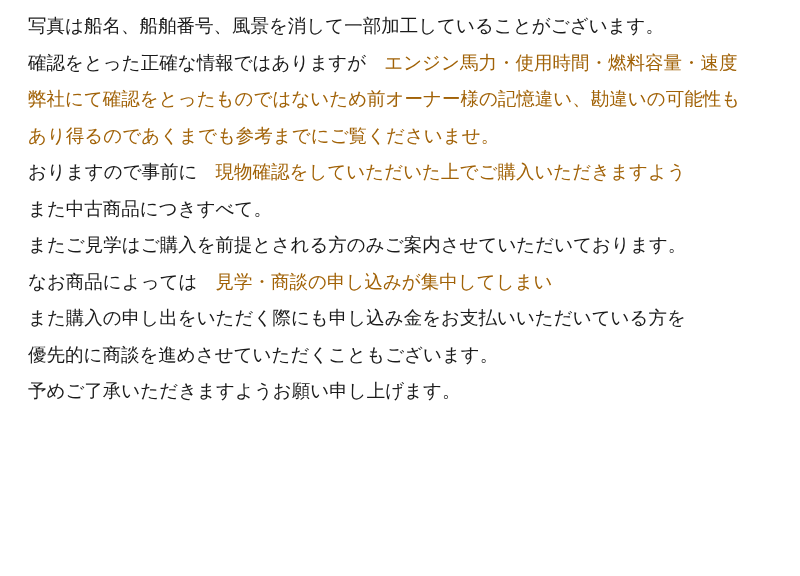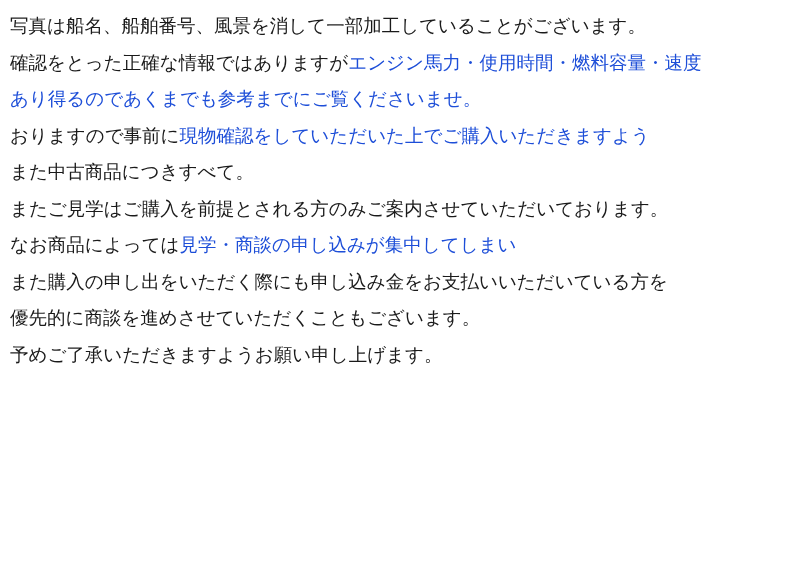--- a/index.html
+++ b/index.html
@@ -19,29 +19,30 @@
     box-sizing: border-box;
     width: 800px;
   }
   .line {
     font-size: 18.5px;
     line-height: 36.5px;
     white-space: nowrap;
     letter-spacing: 0px;
   }
   .blk { color: #1a1a1a; }
-  .red { color: #1d4ed8; }
-  .seg { display: inline; }
+  .red { color: #a16207; }
+  .seg { display: inline; margin-left: 18px; }
 </style>
 </head>
 <body>
 
 <div id="notice">
     <div class="line"><span class="seg blk">写真は船名、船舶番号、風景を消して一部加工していることがございます。</span></div>
     <div class="line"><span class="seg blk">確認をとった正確な情報ではありますが</span><span class="seg red">エンジン馬力・使用時間・燃料容量・速度</span></div>
+    <div class="line"><span class="seg red">弊社にて確認をとったものではないため前オーナー様の記憶違い、勘違いの可能性も</span></div>
     <div class="line"><span class="seg red">あり得るのであくまでも参考までにご覧くださいませ。</span></div>
     <div class="line"><span class="seg blk">おりますので事前に</span><span class="seg red">現物確認をしていただいた上でご購入いただきますよう</span></div>
     <div class="line"><span class="seg blk">また中古商品につきすべて。</span></div>
     <div class="line"><span class="seg blk">またご見学はご購入を前提とされる方のみご案内させていただいております。</span></div>
     <div class="line"><span class="seg blk">なお商品によっては</span><span class="seg red">見学・商談の申し込みが集中してしまい</span></div>
     <div class="line"><span class="seg blk">また購入の申し出をいただく際にも申し込み金をお支払いいただいている方を</span></div>
     <div class="line"><span class="seg blk">優先的に商談を進めさせていただくこともございます。</span></div>
     <div class="line"><span class="seg blk">予めご了承いただきますようお願い申し上げます。</span></div>
   </div>
 

